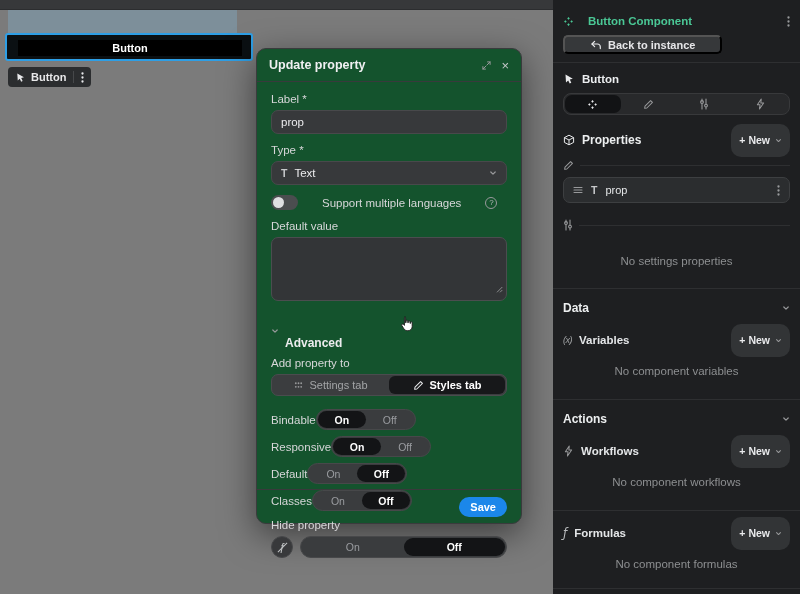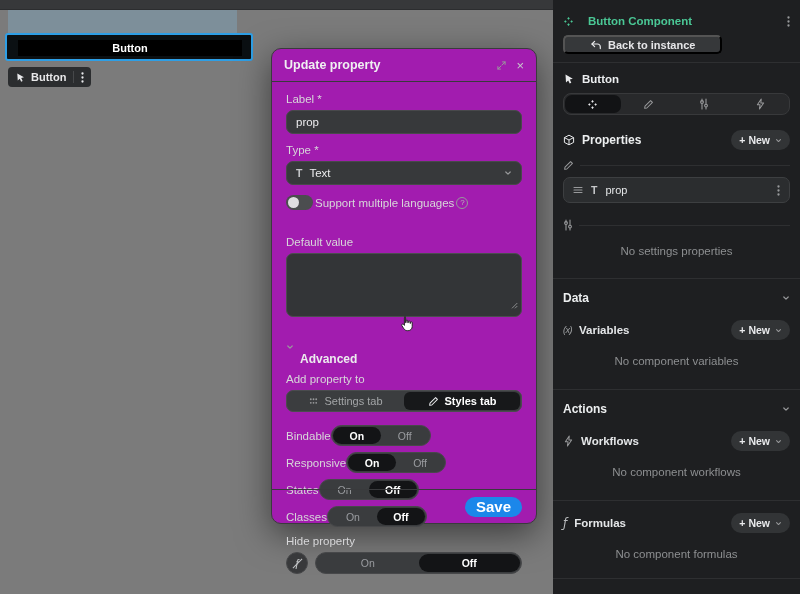--- a/index.html
+++ b/index.html
@@ -19,33 +19,33 @@
   .el-tag .lbl { margin:0 7px 0 5px; font-weight:600; }
   .el-tag .vdiv { width:1px; height:12px; background:#46484a; }
   .el-tag .keb { padding:0 7px; display:flex; align-items:center; height:100%; }
 
   
   .icn { display:inline-flex; align-items:center; justify-content:center; color:#98999b; flex:0 0 auto; }
   .icn.white { color:#e9eaec; }
   .icn.green { color:#4ac795; }
 
   
-  .modal { position:absolute; left:271px; top:48px; width:266px; height:476px; background:#a21caf;
+  .modal { position:absolute; left:256px; top:48px; width:266px; height:476px; background:#14532d;
     border:1px solid #3a3b3d; border-radius:10px; box-shadow:0 10px 34px rgba(0,0,0,.5); color:#dadadc; }
   .m-head { height:33px; border-bottom:1px solid #393a3c; display:flex; align-items:center; padding:0 12px; gap:10px; }
   .m-title { font-size:12.5px; font-weight:700; color:#f0f0f2; flex:1; }
   .m-body { padding:11px 14px 0; }
   .f-label { font-size:11.5px; color:#d7d7d9; margin-bottom:5px; }
   .field { height:24px; background:#37393b; border:1px solid #48494b; border-radius:7px; display:flex;
     align-items:center; padding:0 9px; margin-bottom:10px; }
   .field input { background:transparent; border:none; outline:none; color:#ececee; font-size:11.5px; width:100%;
     font-family:"Liberation Sans", sans-serif; }
   .select-val { font-size:11.5px; color:#ececee; flex:1; margin-left:7px; }
   .t-glyph { font-size:10.5px; font-weight:600; color:#c6c8ca; }
-  .switch-row { display:flex; align-items:center; gap:2px; margin-bottom:26px; }
+  .switch-row { display:flex; align-items:center; gap:24px; margin-bottom:10px; }
   .switch { width:27px; height:15px; border-radius:8px; background:#4b4d4f; position:relative; }
   .switch .knob { position:absolute; left:2px; top:2px; width:11px; height:11px; border-radius:50%; background:#dfdfe1; }
   .switch-row .txt { font-size:11.5px; color:#d7d7d9; }
   .help { width:12px; height:12px; border:1px solid #97999b; border-radius:50%; font-size:8px; color:#b7b9bb;
     display:flex; align-items:center; justify-content:center; }
   .textarea { height:64px; background:#333537; border:1px solid #4b4d4f; border-radius:7px; margin-bottom:11px; position:relative; }
   .resize { position:absolute; right:3px; bottom:3px; }
   .adv-row { display:flex; align-items:center; gap:6px; margin-bottom:7px; }
   .adv-row .txt { font-size:12px; font-weight:700; color:#ececee;margin-top:24px; }
   .seg { display:flex; height:22px; background:#3b3d3f; border:1px solid #4a4c4e; border-radius:7px; margin-bottom:13px; padding:1px; }
@@ -59,46 +59,46 @@
   .hide-label { margin-top:8px; }
   .hide-row { display:flex; align-items:center; gap:7px; }
   .fx-btn { width:22px; height:22px; border-radius:50%; background:#38393b; border:1px solid #47484a;
     color:#c3c5c7; font-size:11px; font-style:italic; display:flex; align-items:center; justify-content:center; position:relative; }
   .fx-btn::after { content:""; position:absolute; left:4px; top:10px; width:13px; height:1px; background:#c3c5c7; transform:rotate(-45deg); }
   .wide { flex:1; height:22px; background:#3a3c3e; border:1px solid #47484a; border-radius:11px; display:flex; padding:1px; }
   .wide .opt { flex:1; display:flex; align-items:center; justify-content:center; font-size:10.5px; color:#9a9ca0; border-radius:10px; }
   .wide .opt.active { background:#131416; color:#fff; font-weight:700; }
   .m-foot { position:absolute; left:0; right:0; bottom:0; height:34px; border-top:1px solid #393a3c;
     display:flex; align-items:center; justify-content:flex-end; padding:0 14px; }
-  .save-btn { height:20px; padding:0 11px; border-radius:10px; background:#1b87ea; color:#fff; font-size:15px;
+  .save-btn { height:20px; padding:0 11px; border-radius:10px; background:#1b87ea; color:#fff; font-size:11px;
     font-weight:700; display:flex; align-items:center; border:none; }
 
   
   .panel { position:absolute; left:553px; top:0; width:247px; height:594px; background:#1e1f21; padding:0 10px; color:#e8e8ea; }
   .p-head { display:flex; align-items:center; gap:14px; margin-top:12px; height:18px; }
   .p-title { font-size:11.5px; font-weight:700; color:#4ac795; flex:1; }
   .back-btn { margin-top:5px; height:19px; display:inline-flex; align-items:center; gap:6px; background:#36383a;
     border-radius:5px; padding:0 25px; font-size:11px; font-weight:600; color:#e6e6e8; }
   .hr { border:none; border-top:1px solid #2e2f31; margin:8px -10px 0; }
   .el-row { display:flex; align-items:center; gap:7px; margin-top:7px; height:18px; }
   .el-row .txt { font-size:11.5px; font-weight:700; color:#eceef0; }
   .tabbar { margin-top:5px; height:22px; background:#28292b; border:1px solid #38393b; border-radius:8px; display:flex; padding:1px; }
   .tab { flex:1; display:flex; align-items:center; justify-content:center; border-radius:7px; color:#97999b; }
   .tab.active { background:#121315; color:#eaebed; }
   .sec-row { display:flex; align-items:center; gap:7px; margin-top:15px; height:20px; }
   .sec-row .ttl { font-size:12px; font-weight:700; color:#eceeef; flex:1; }
-  .new-btn { height:20px; padding:0 8px; border-radius:10px; background:#323436; display:inline-flex; align-items:center;
+  .new-btn { height:33px; padding:0 8px; border-radius:10px; background:#323436; display:inline-flex; align-items:center;
     gap:5px; font-size:10.5px; font-weight:600; color:#e9eaec; border:none; }
   .sub-div { display:flex; align-items:center; gap:6px; margin-top:9px; height:12px; }
   .sub-div .line { flex:1; height:1px; background:#2e2f31; }
   .prop-row { margin-top:6px; height:26px; background:#2b2d2f; border:1px solid #3d3f41; border-radius:7px;
     display:flex; align-items:center; gap:8px; padding:0 9px; }
   .prop-row .nm { font-size:11px; color:#e4e6e8; flex:1; }
   .sub-div.second { margin-top:16px; }
-  .empty { margin-top:14px; text-align:center; font-size:11.5px; color:#8d8f91; }
+  .empty { margin-top:24px; text-align:center; font-size:11.5px; color:#8d8f91; }
   .hr.before-data { margin-top:21px; }
   .grp-row { display:flex; align-items:center; margin-top:11px; height:16px; }
   .grp-row .ttl { font-size:12px; font-weight:700; color:#eceeef; flex:1; }
   .item-row { display:flex; align-items:center; gap:7px; margin-top:14px; height:20px; }
   .item-row .ttl { font-size:11.5px; font-weight:700; color:#e4e6e8; flex:1; }
   .empty.tight { margin-top:15px; }
   .hr.mid { margin-top:22px; }
   .hr.last { margin-top:18px; }
   .px-icon { font-size:9px; font-style:italic; color:#a2a4a6; letter-spacing:-.5px; }
   .f-italic { font-size:12px; font-style:italic; color:#b9bbbd; font-family:"DejaVu Sans", sans-serif; }
@@ -222,21 +222,21 @@
         </div>
       </div>
       <div class="trow">
         <span class="txt">Responsive</span>
         <div class="mini">
           <span class="opt active">On</span>
           <span class="opt">Off</span>
         </div>
       </div>
       <div class="trow">
-        <span class="txt">States</span>
+        <span class="txt">Default</span>
         <div class="mini">
           <span class="opt">On</span>
           <span class="opt active">Off</span>
         </div>
       </div>
       <div class="trow">
         <span class="txt">Classes</span>
         <div class="mini">
           <span class="opt">On</span>
           <span class="opt active">Off</span>

